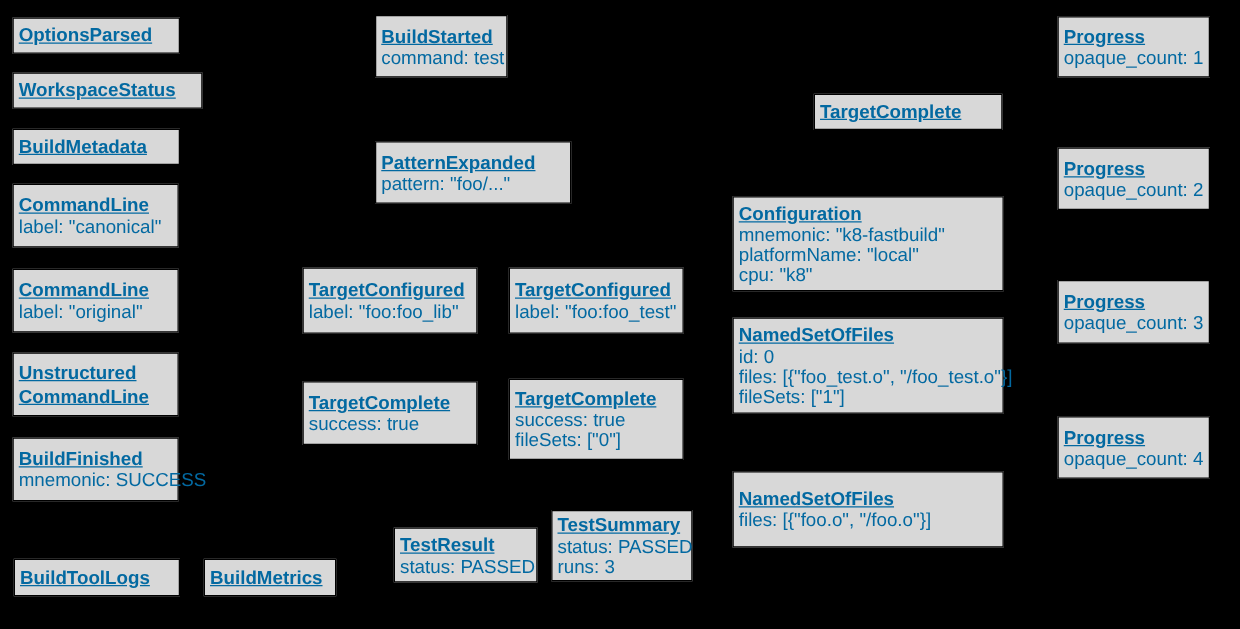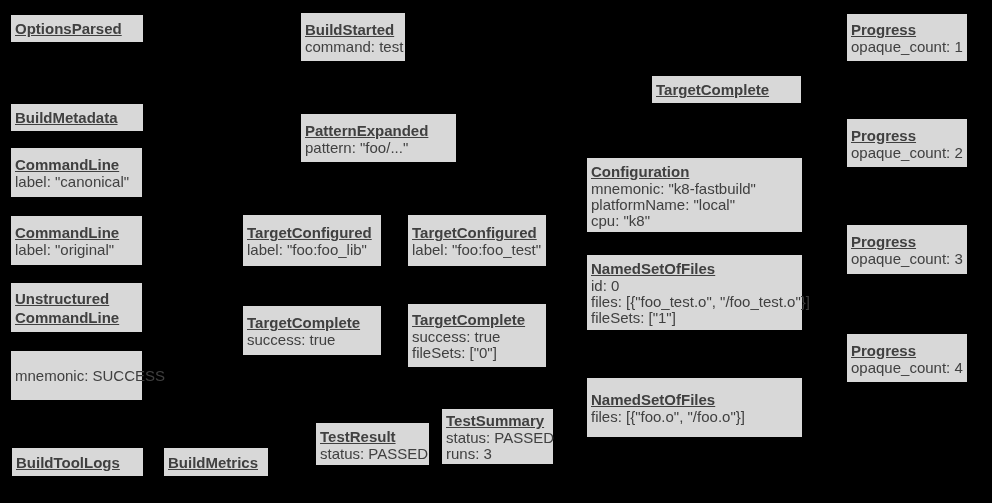--- a/index.html
+++ b/index.html
@@ -2,38 +2,41 @@
 <html><head>
 <meta charset="utf-8">
 <style>
   html,body{margin:0;padding:0;background:#000;}
   .canvas{
     position:relative;width:992px;height:503px;background:#000;overflow:hidden;
     font-family:"Liberation Sans", sans-serif;
   }
   .node{
     position:absolute;box-sizing:border-box;
-    background:#d8d8d8;border:1px solid #000;color:#404040;
+    background:#d8d8d8;border:1px solid #000;color:#0369a1;
     padding:2px 4px;display:flex;flex-direction:column;justify-content:center;
   }
   .nt{
     font-weight:bold;font-size:15px;line-height:19px;
     text-decoration:underline;white-space:pre-line;
   }
   .nl{font-size:15px;line-height:16px;white-space:pre;}
 </style>
 </head>
 <body>
 
 <div class="canvas">
 
   <div class="node" style="left:10px;top:14px;width:134px;height:29px">
     <span class="nt">OptionsParsed</span>
   </div>
 
+  <div class="node" style="left:10px;top:58px;width:152px;height:29px">
+    <span class="nt">WorkspaceStatus</span>
+  </div>
 
   <div class="node" style="left:10px;top:103px;width:134px;height:29px">
     <span class="nt">BuildMetadata</span>
   </div>
 
   <div class="node" style="left:10px;top:147px;width:133px;height:51px">
     <span class="nt">CommandLine</span>
     <span class="nl">label: "canonical"</span>
   </div>
 
@@ -41,20 +44,21 @@
     <span class="nt">CommandLine</span>
     <span class="nl">label: "original"</span>
   </div>
 
   <div class="node" style="left:10px;top:282px;width:133px;height:51px">
     <span class="nt">Unstructured
 CommandLine</span>
   </div>
 
   <div class="node" style="left:10px;top:350px;width:133px;height:51px">
+    <span class="nt">BuildFinished</span>
     <span class="nl">mnemonic: SUCCESS</span>
   </div>
 
   <div class="node" style="left:11px;top:447px;width:133px;height:30px">
     <span class="nt">BuildToolLogs</span>
   </div>
 
   <div class="node" style="left:163px;top:447px;width:106px;height:30px">
     <span class="nt">BuildMetrics</span>
   </div>

